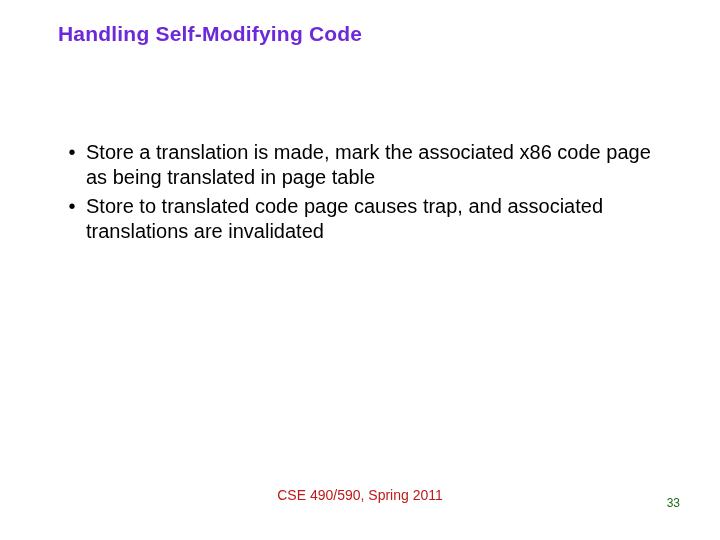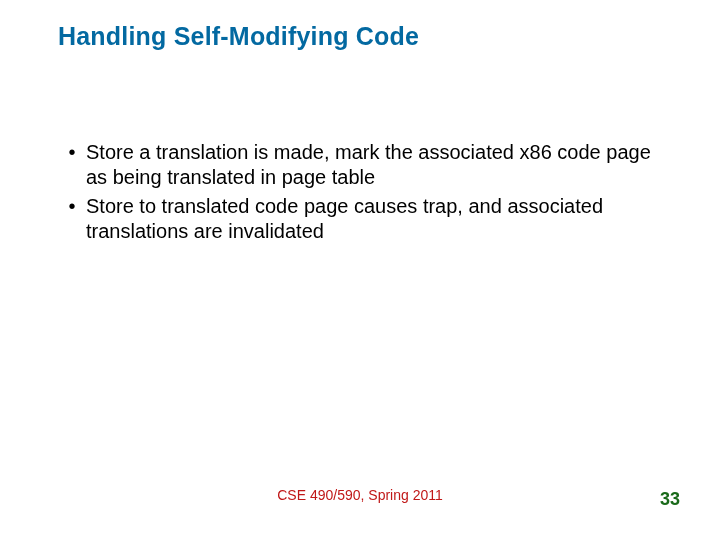--- a/index.html
+++ b/index.html
@@ -7,23 +7,23 @@
   .slide {
     width: 720px;
     height: 540px;
     position: relative;
     background: #ffffff;
   }
   .title {
     position: absolute;
     top: 22px;
     left: 58px;
-    font-size: 25px;
+    font-size: 21px;
     font-weight: bold;
-    color: #0369a1;
+    color: #6d28d9;
     letter-spacing: 0.2px;
   }
   .content {
     position: absolute;
     top: 140px;
     left: 58px;
     right: 58px;
   }
   .bullet {
     display: flex;
@@ -47,22 +47,22 @@
     left: 0;
     width: 100%;
     text-align: center;
     font-size: 14px;
     color: #c01818;
   }
   .page-num {
     position: absolute;
     bottom: 30px;
     right: 40px;
-    font-size: 18px;
-    font-weight: bold;
+    font-size: 12px;
+    font-weight: normal;
     color: #1a6a1a;
   }
 </style>
 </head>
 <body>
 
 <div class="slide">
   <div class="title">Handling Self-Modifying Code</div>
 
   <div class="content">

